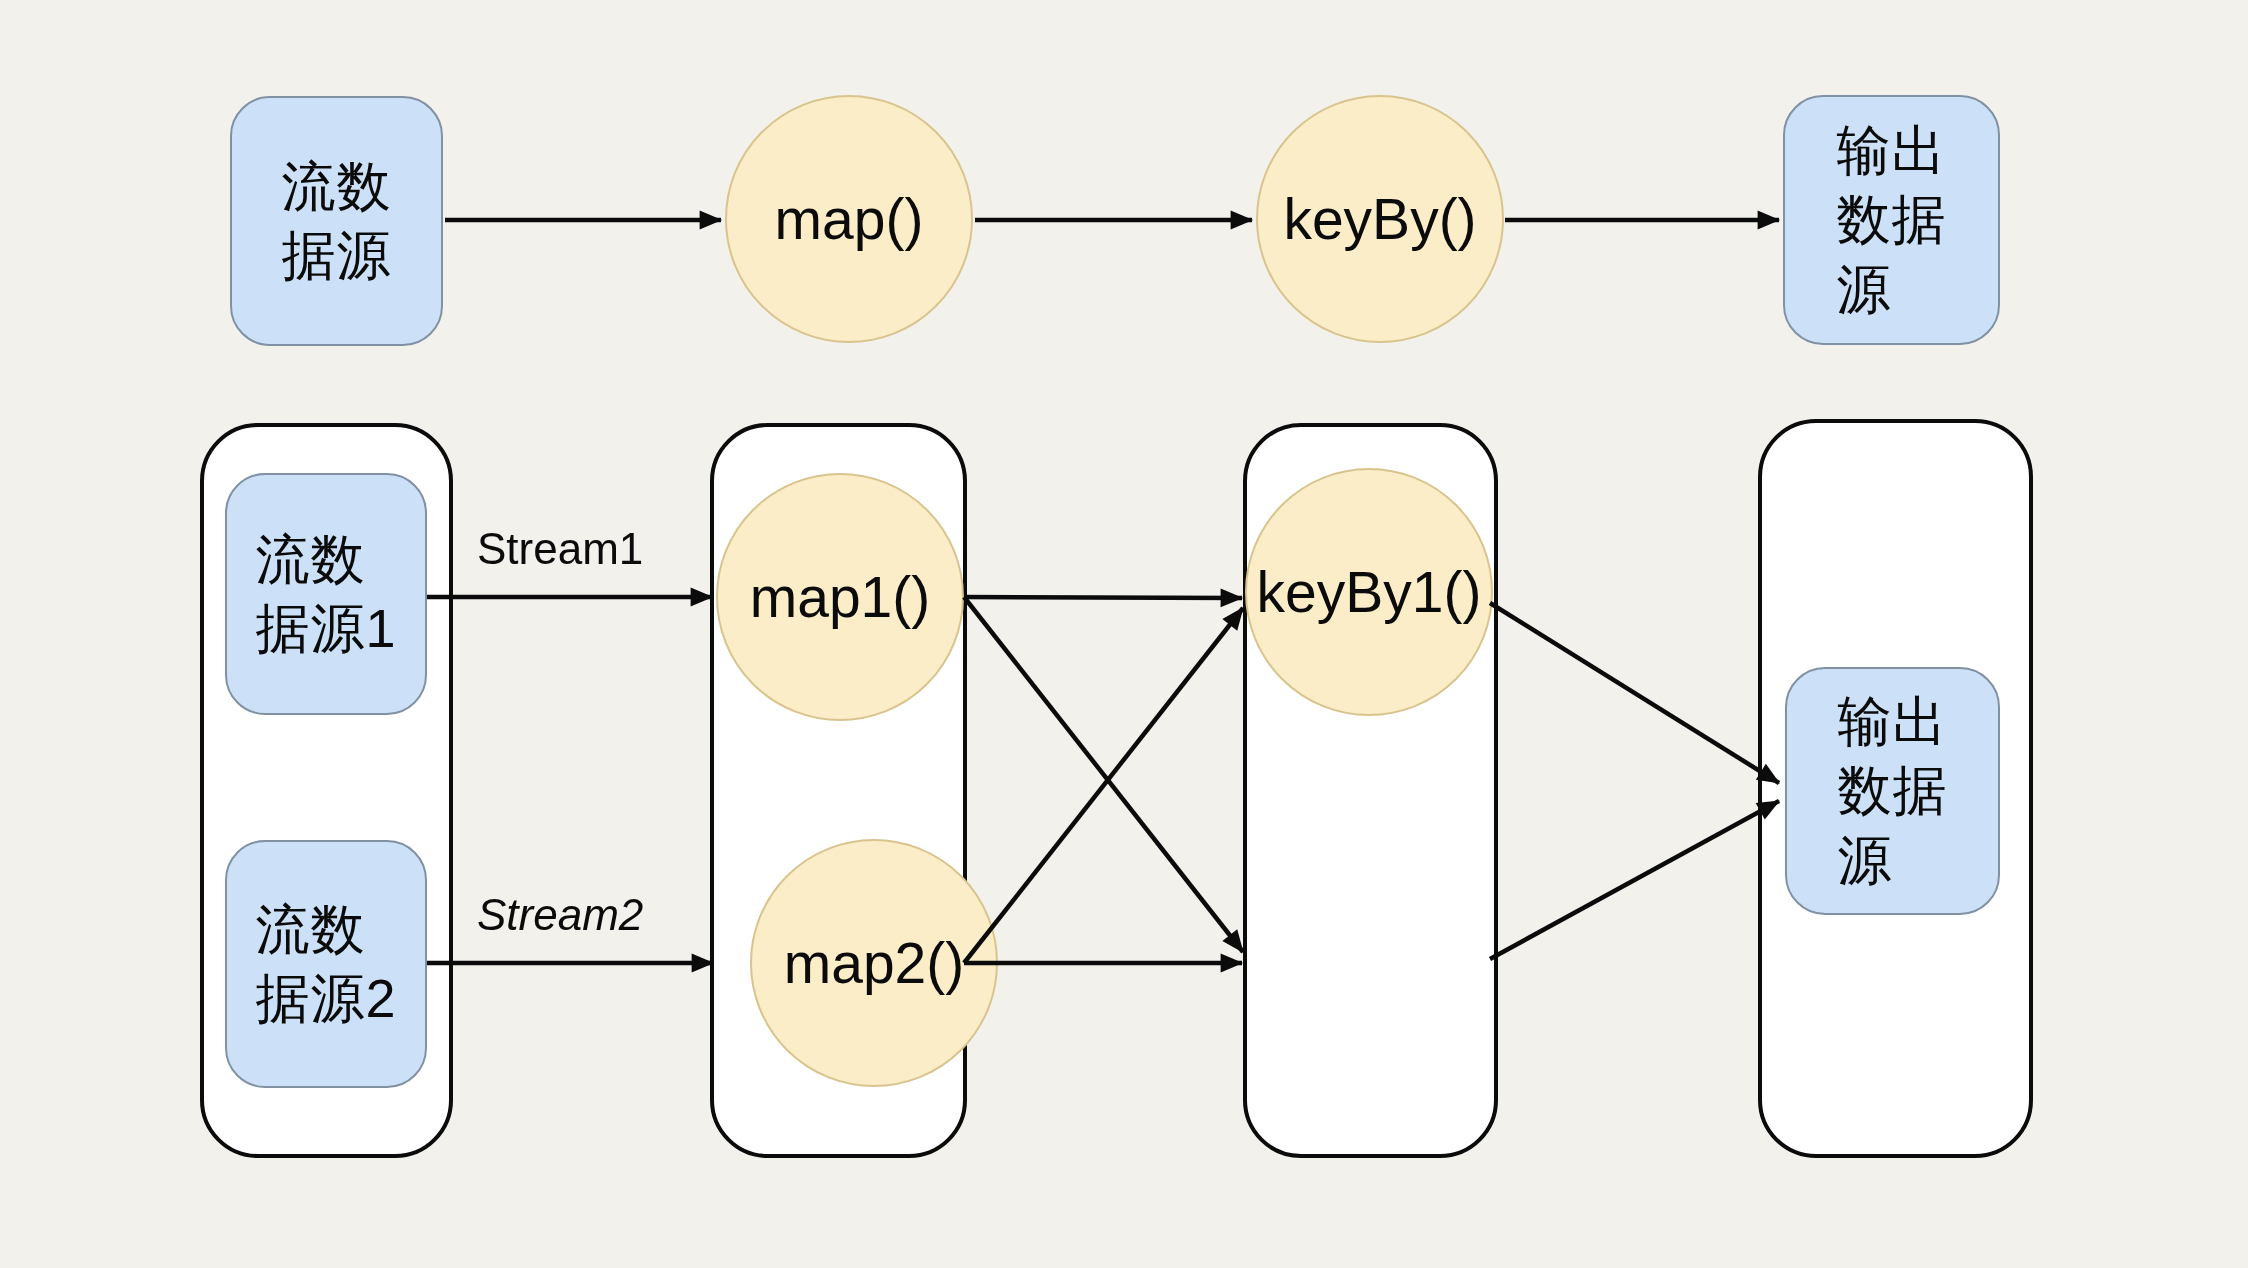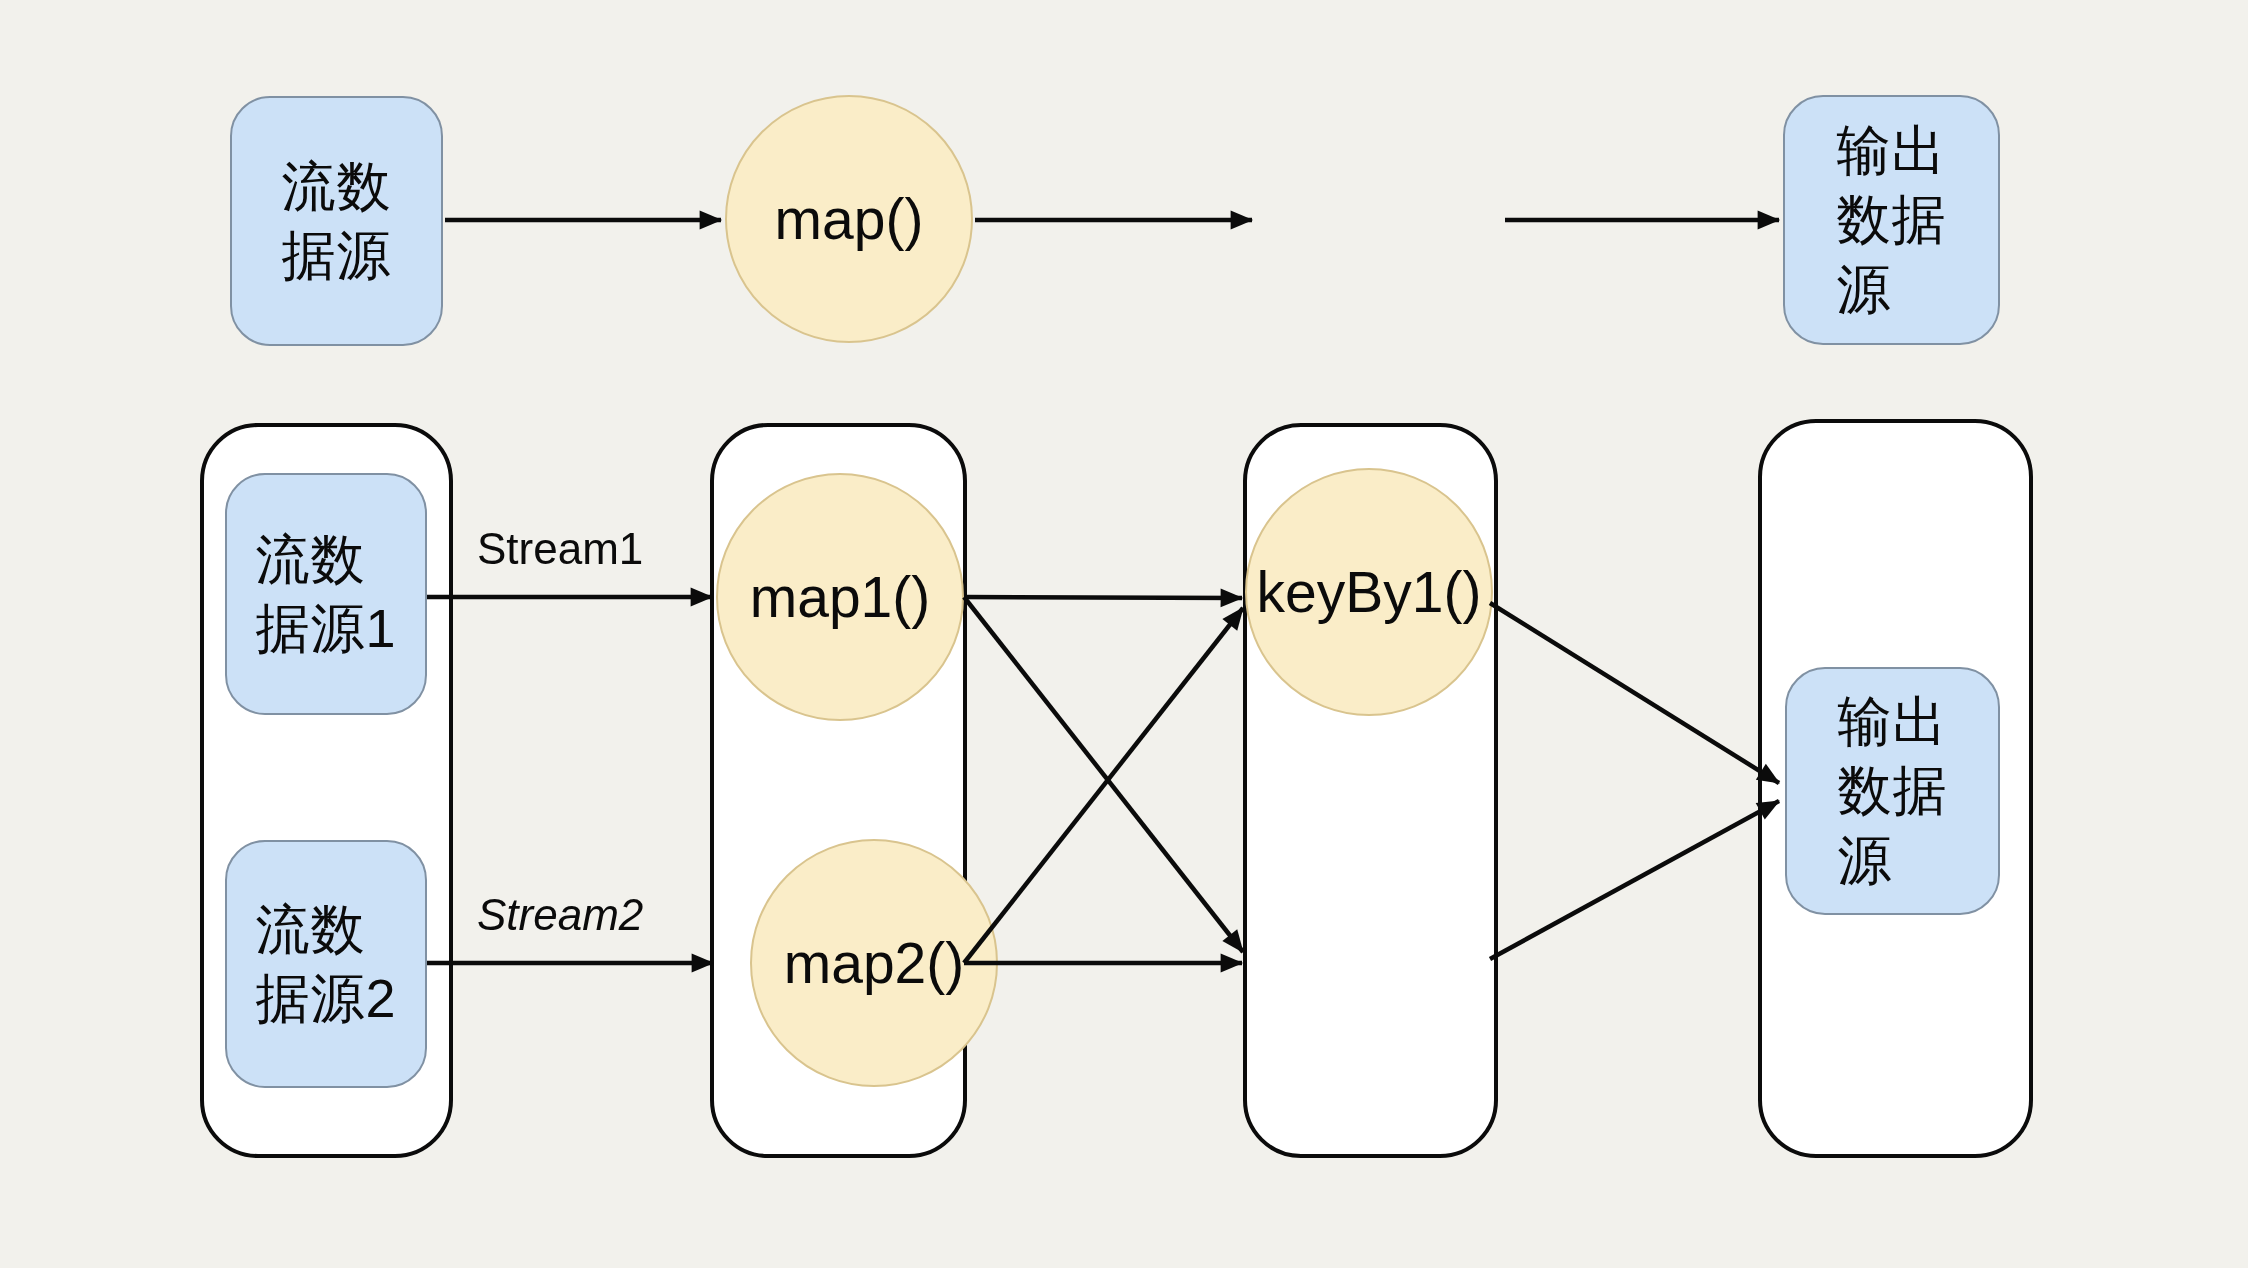--- a/index.html
+++ b/index.html
@@ -81,20 +81,23 @@
 
   <div class="blue-box" style="left:230px;top:96px;width:213px;height:250px;">
     <span class="cjk-label">流数
 据源</span>
   </div>
 
   <div class="circle" style="left:725px;top:95px;">
     <span class="fn-label">map()</span>
   </div>
 
+  <div class="circle" style="left:1256px;top:95px;">
+    <span class="fn-label">keyBy()</span>
+  </div>
 
   <div class="blue-box" style="left:1783px;top:95px;width:217px;height:250px;">
     <span class="cjk-label">输出
 数据
 源</span>
   </div>
 
   <div class="blue-box" style="left:225px;top:473px;width:202px;height:242px;">
     <span class="cjk-label">流数
 据源1</span>

